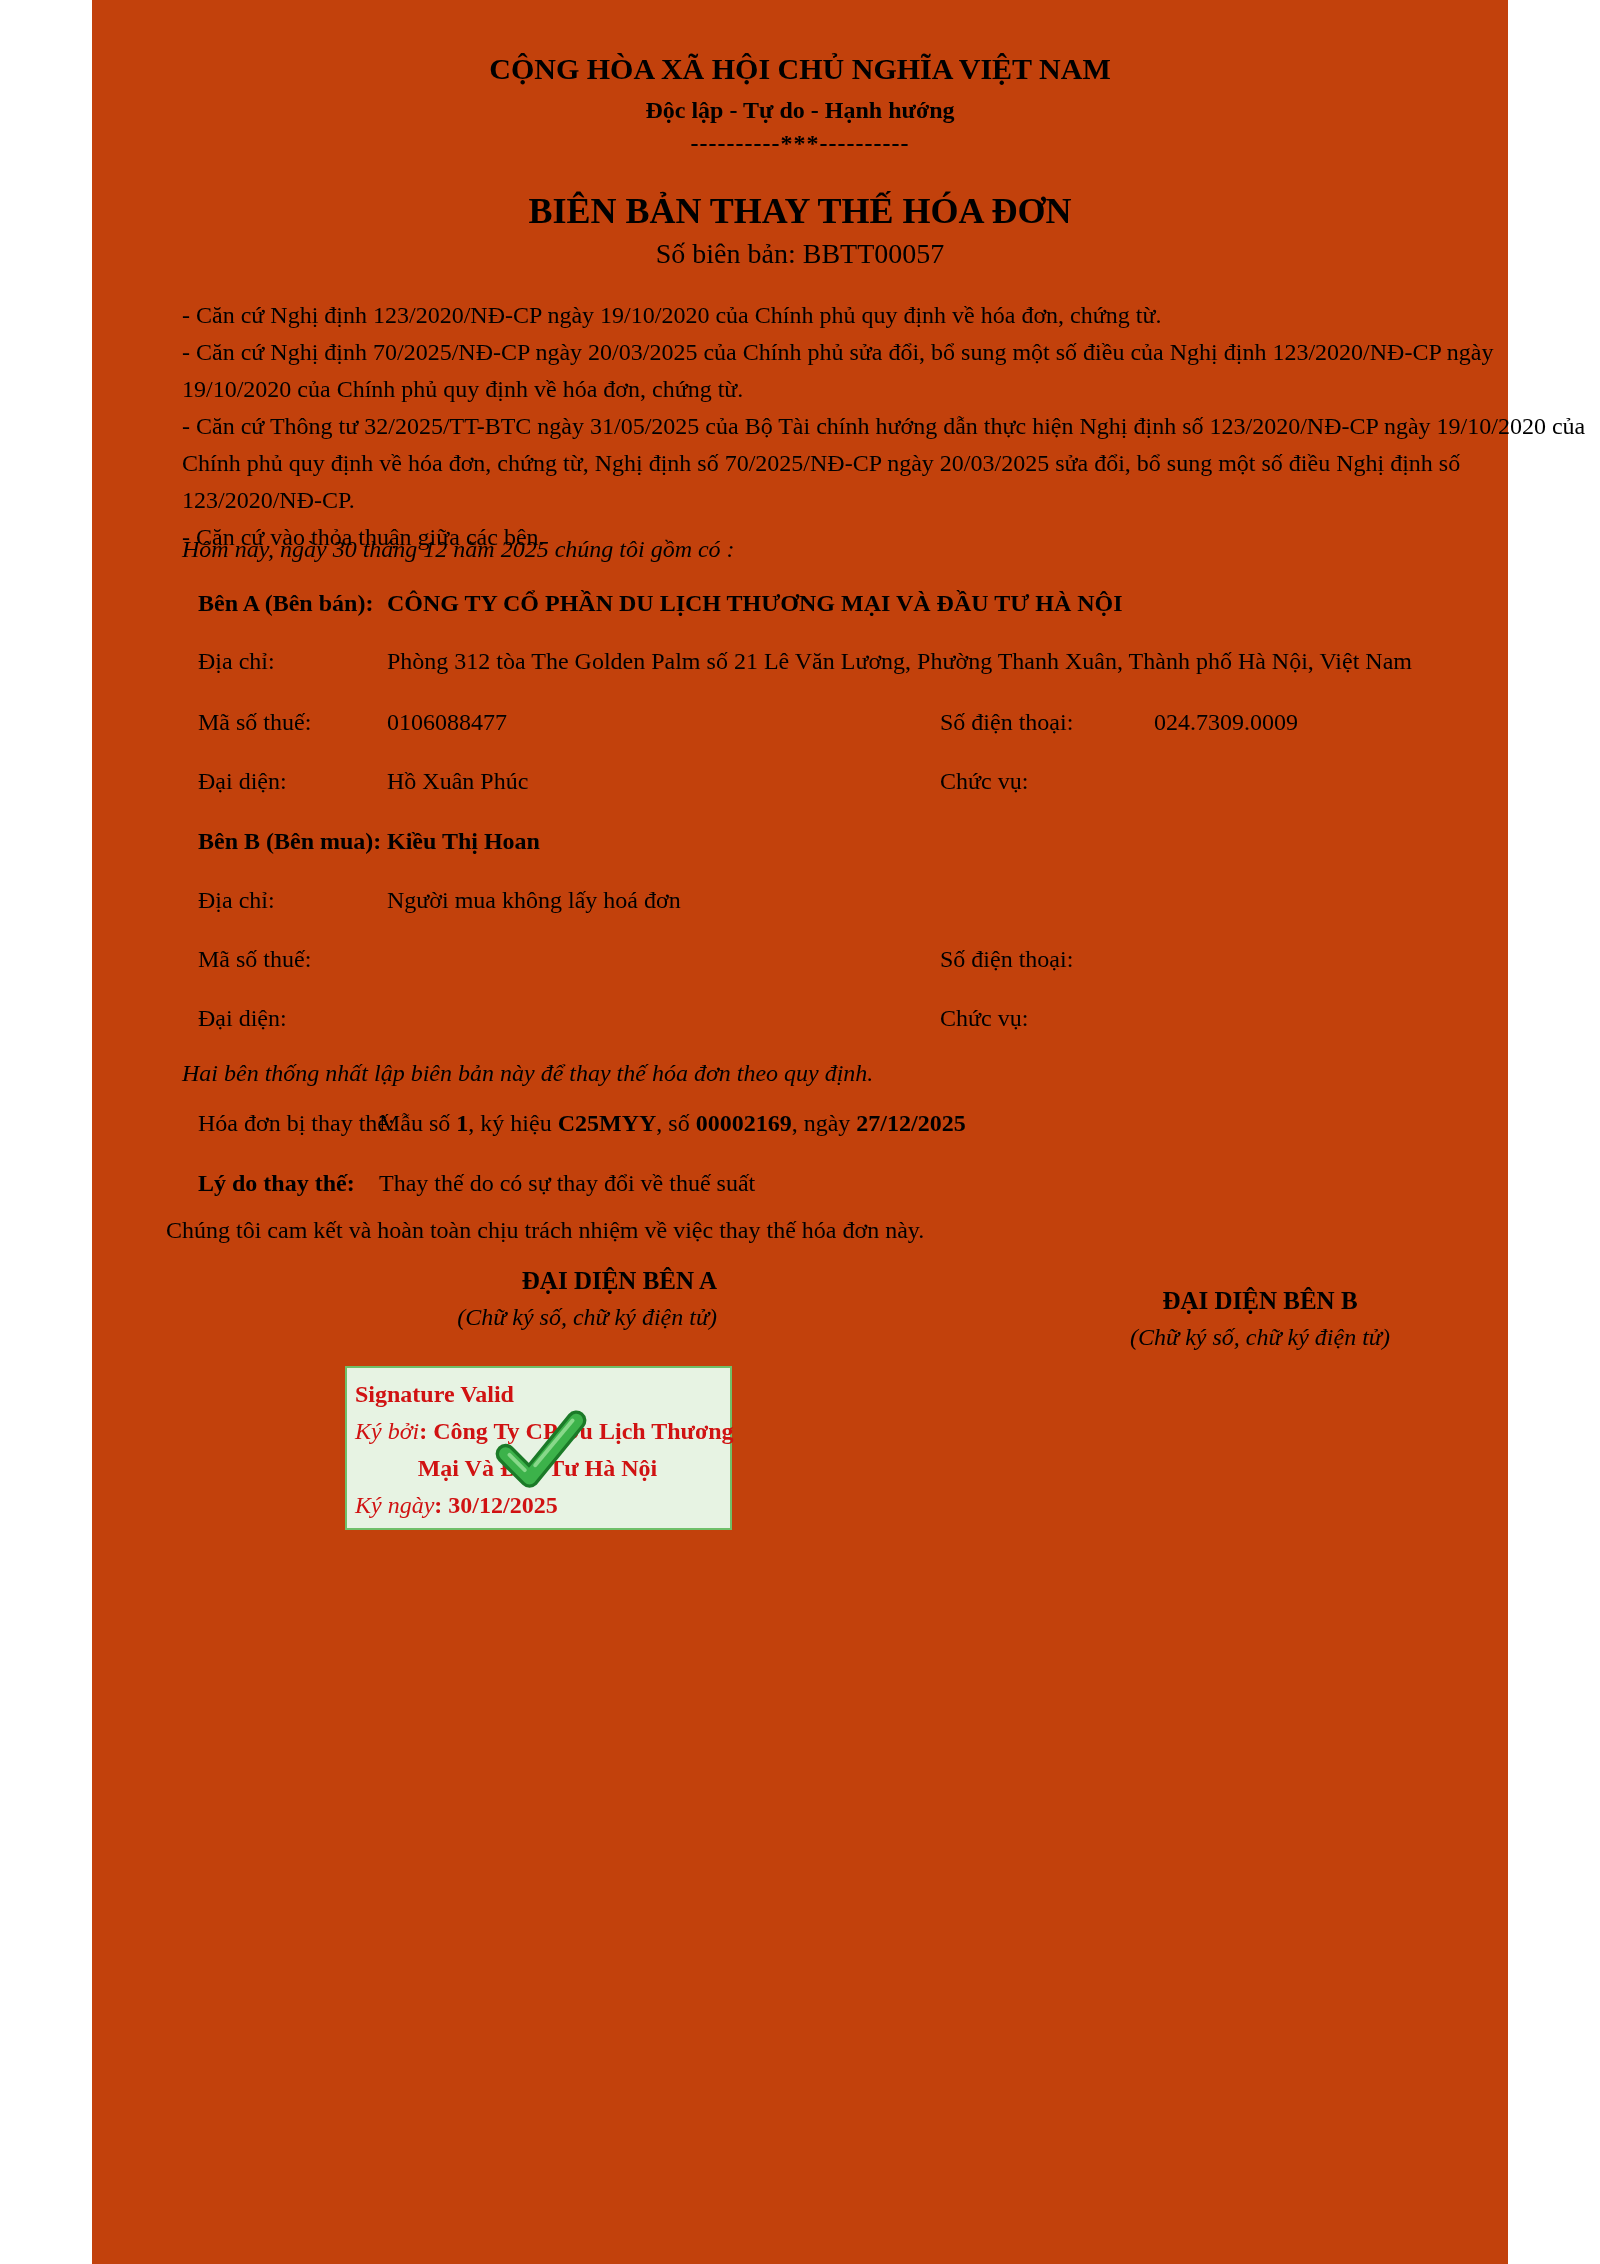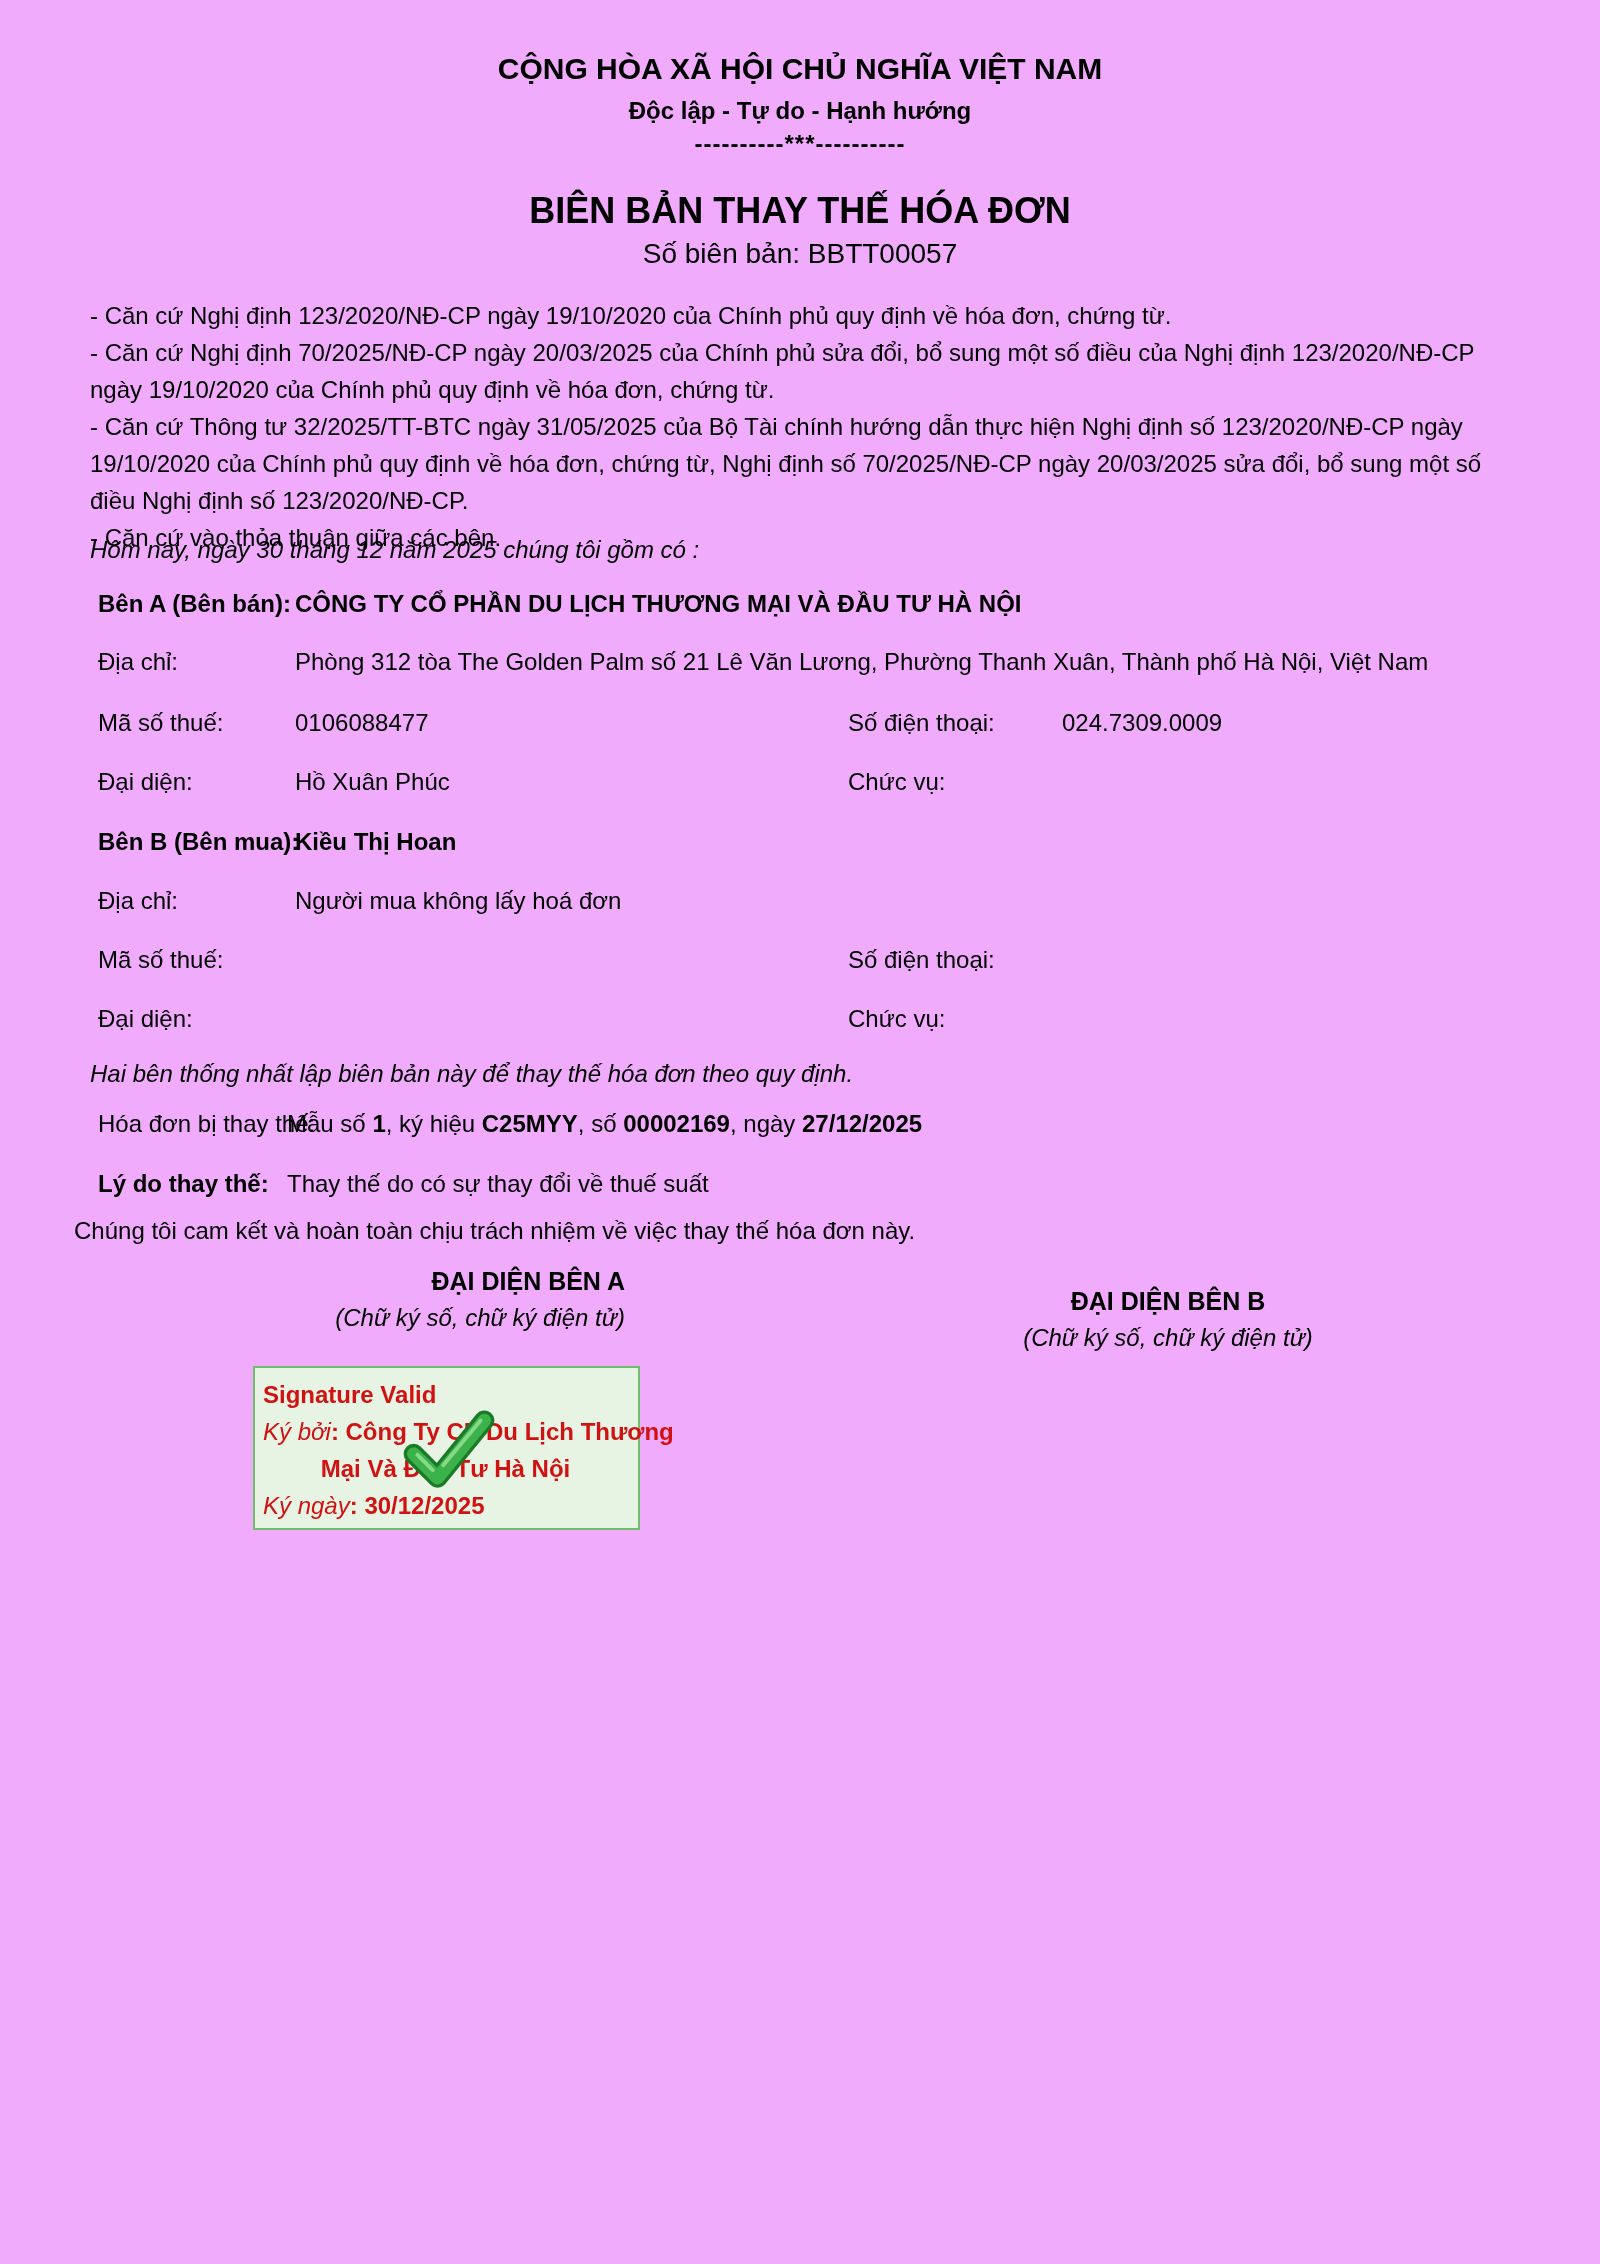--- a/index.html
+++ b/index.html
@@ -1,35 +1,35 @@
 <!DOCTYPE html>
 <html><head>
 <meta charset="utf-8">
 <style>
   html,body { margin:0; padding:0; background:#ffffff; }
   .page {
-    position:relative; width:1600px; height:2264px; margin:0 auto;
-    background:#f0abfc; color:#000;
-    font-family:Liberation Sans, sans-serif;
+    position:relative; width:1416px; height:2264px; margin:0 auto;
+    background:#c2410c; color:#000;
+    font-family:Liberation Serif, serif;
     font-size:24px;
   }
   .abs { position:absolute; }
   .ctr { left:0; right:0; text-align:center; }
   .b { font-weight:bold; }
   .i { font-style:italic; }
   .national-title { top:52px; font-size:30px; font-weight:bold; }
   .motto { top:97px; font-size:24px; font-weight:bold; }
   .separator { top:130px; font-size:24px; font-weight:bold; letter-spacing:1px; }
   .doc-title { top:190px; font-size:36px; font-weight:bold; }
   .doc-number { top:238px; font-size:28px; }
   .legal { left:90px; top:297px; width:1424px; line-height:37px; }
   .legal p { margin:0; }
   .intro { left:90px; top:536px; }
   .row { left:90px; right:90px; height:34px; }
-  .row .c1 { position:absolute; left:8px; white-space:nowrap;text-align:right; }
+  .row .c1 { position:absolute; left:16px; white-space:nowrap;text-align:right; }
   .row .c2 { position:absolute; left:205px; white-space:nowrap; }
   .row .c3 { position:absolute; left:758px; white-space:nowrap; }
   .row .c4 { position:absolute; left:972px; white-space:nowrap; }
   .inline-val { position:absolute; left:197px; white-space:nowrap; }
   .sig-head-a { left:265px; width:360px; text-align:right; }
   .sig-head-b { left:988px; width:360px; text-align:center; }
   .sig-title { font-size:25px; font-weight:bold; }
   .sig-sub { font-style:italic; }
   .stamp {
     left:253px; top:1366px; width:387px; height:164px;

